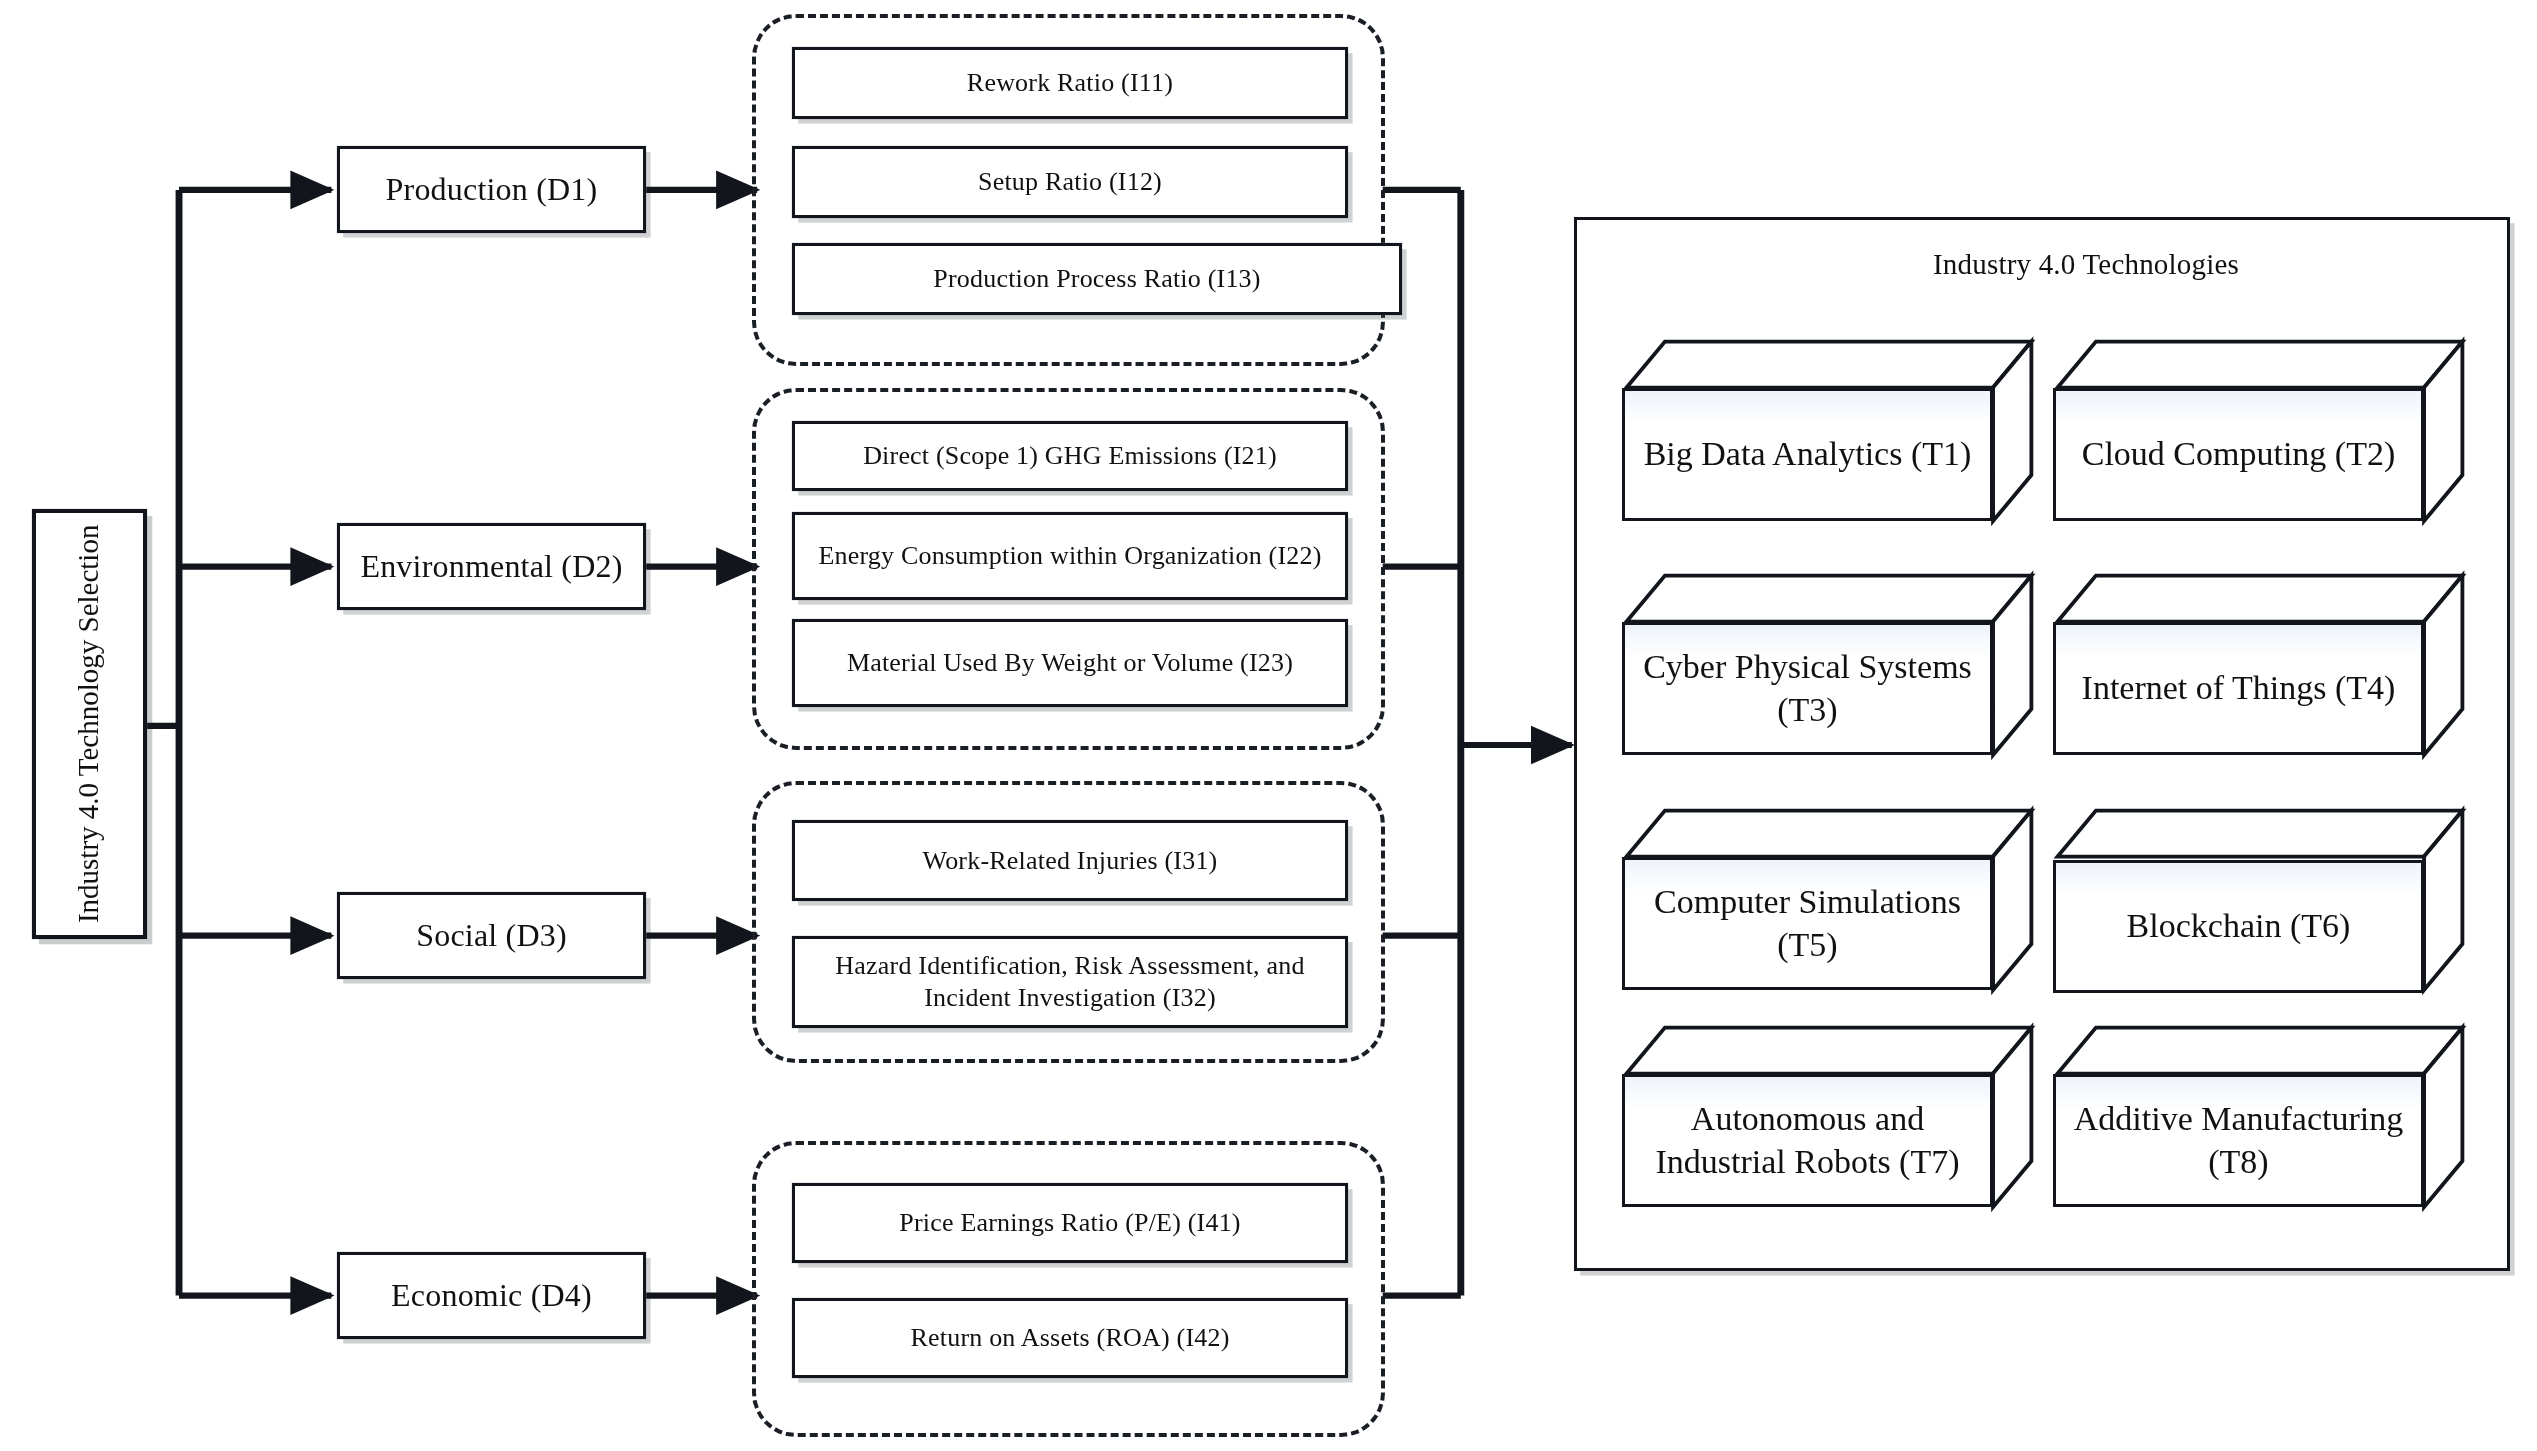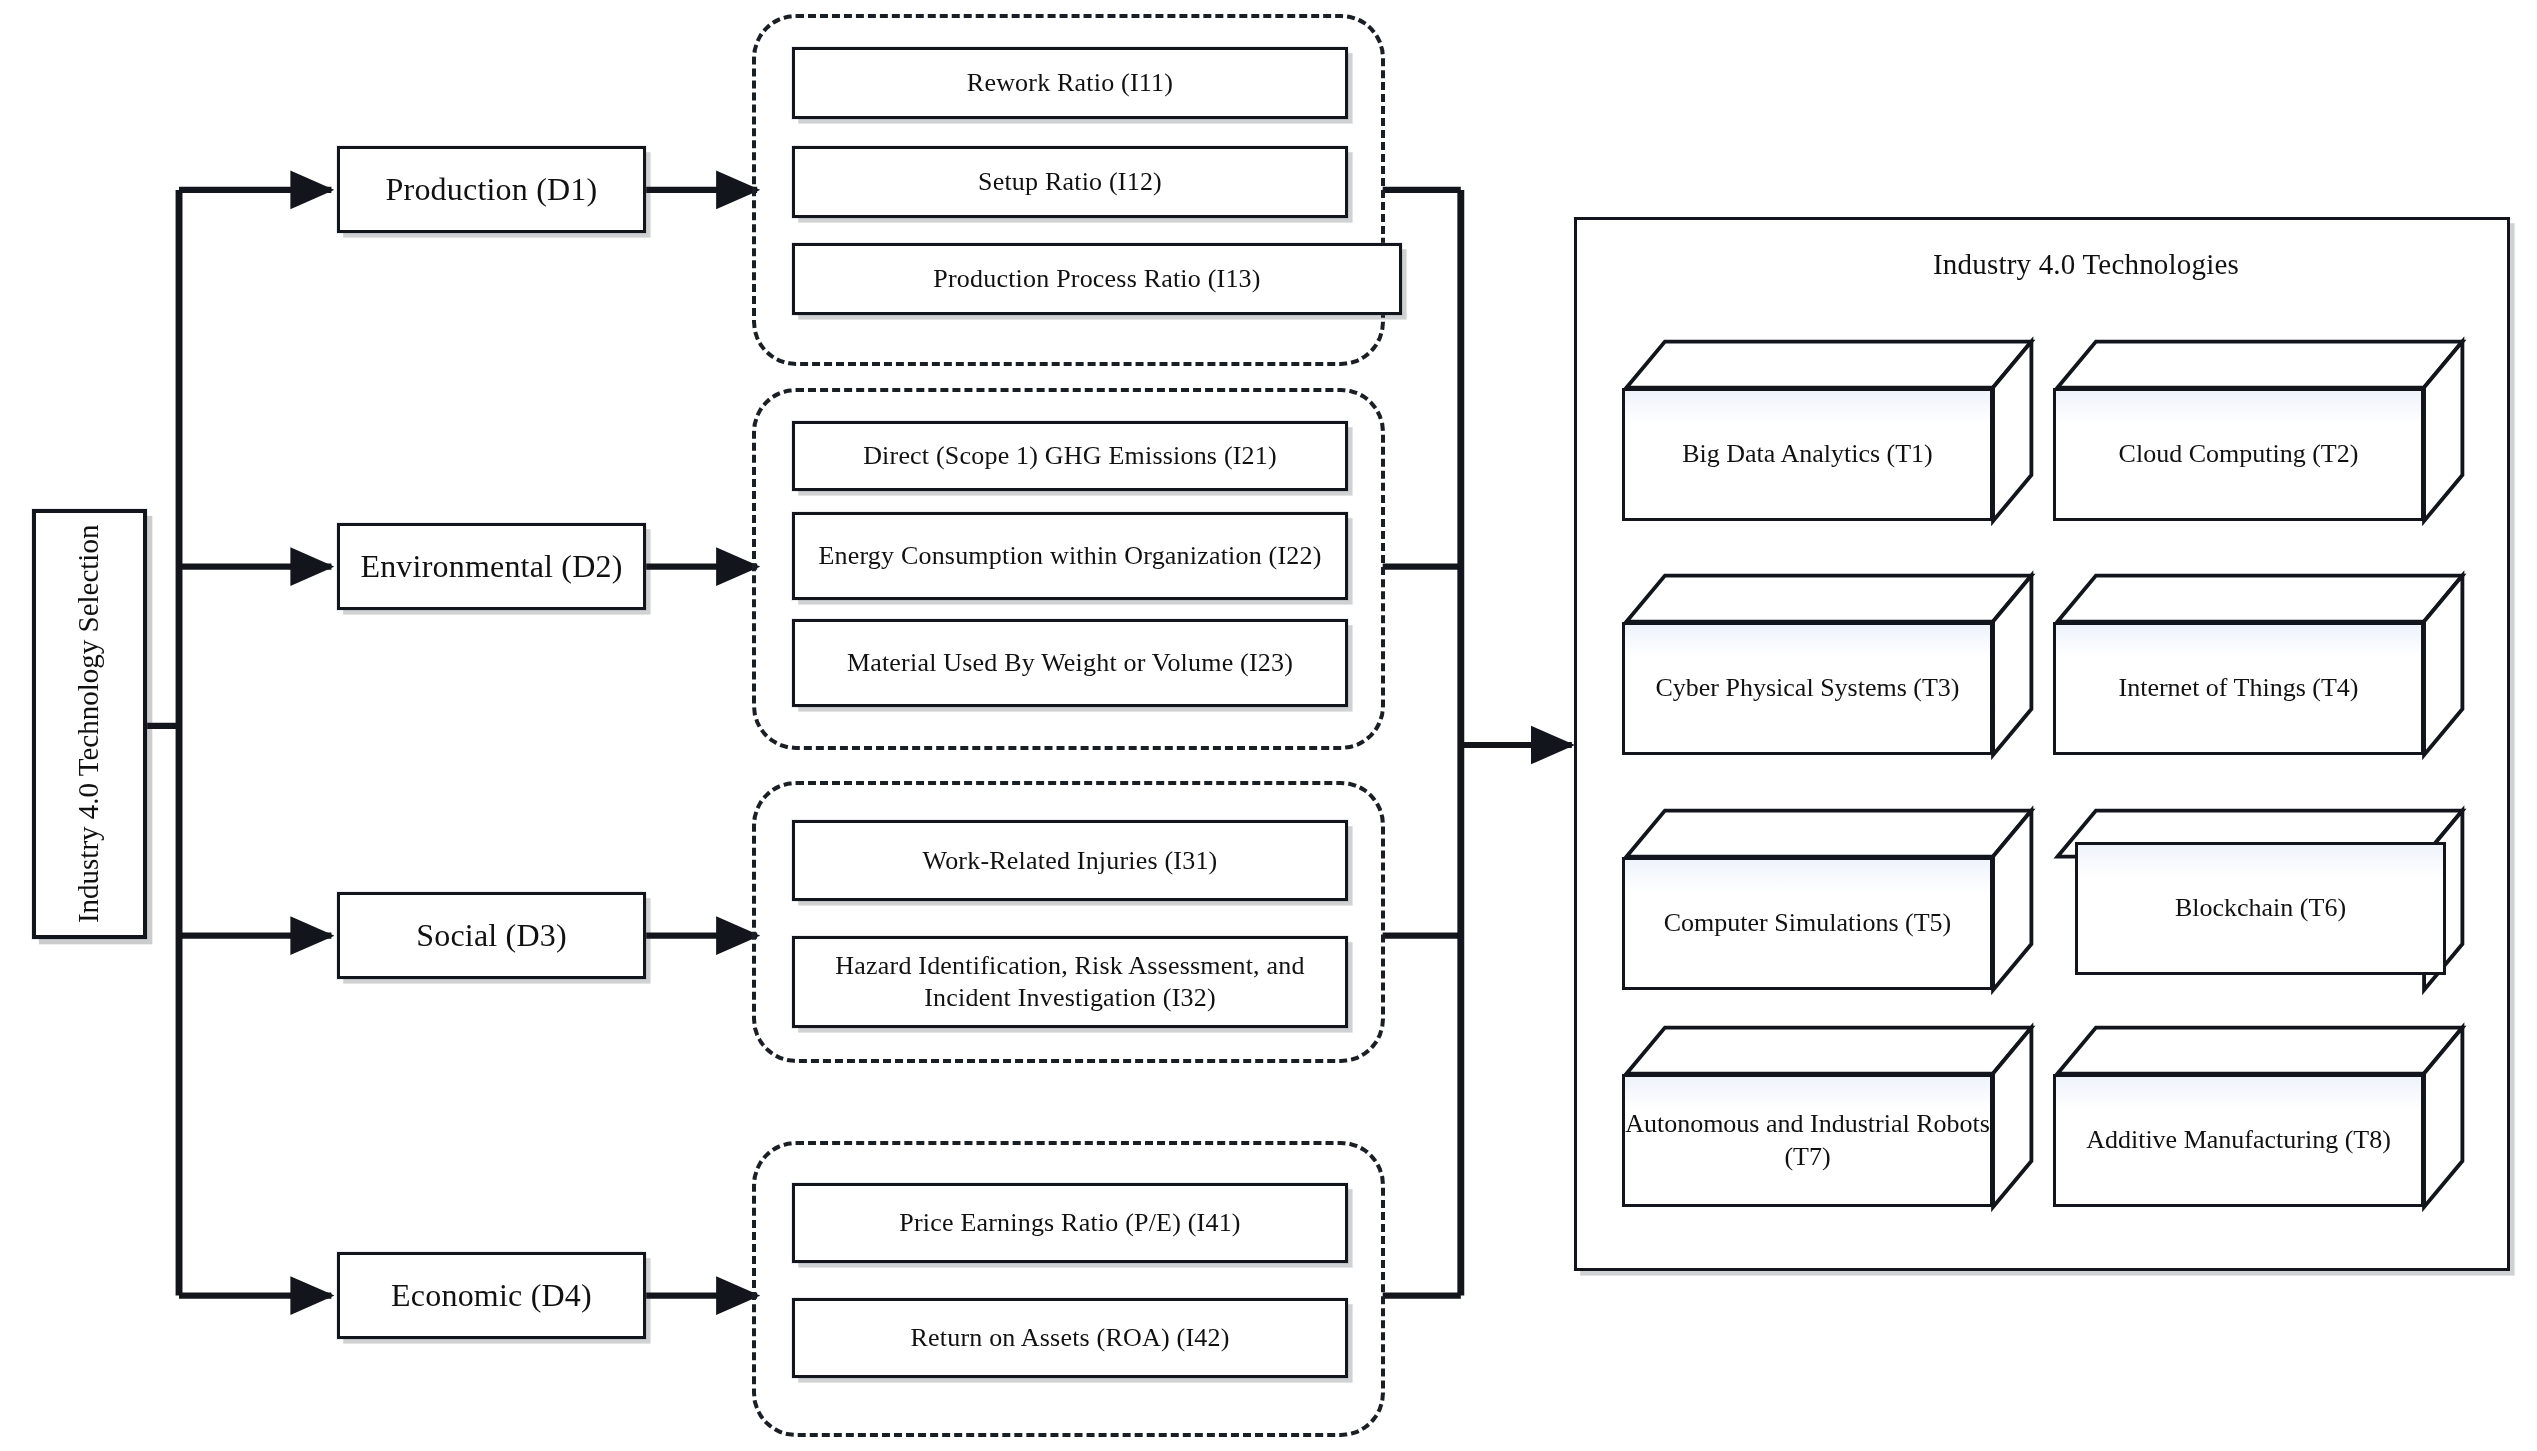--- a/index.html
+++ b/index.html
@@ -89,21 +89,21 @@
   .cube .face{
     position:absolute;
     left:0;
     box-sizing:border-box;
     background:linear-gradient(180deg,#eef3fb 0%,#ffffff 26%,#ffffff 100%);
     border:3.8px solid #12161c;
     display:flex;
     align-items:center;
     justify-content:center;
     text-align:center;
-    font-size:26px;
+    font-size:34px;
     line-height:1.26;
     z-index:2;
   }
   .cube svg{
     position:absolute;
     left:0;top:0;
     overflow:visible;
     z-index:1;
   }
 
@@ -268,21 +268,21 @@
     <div class="face" style="top:51px; width:371px; height:133px;">
       <span>Computer Simulations (T5)</span>
     </div>
   </div>
 
   <div class="cube" style="left:2053px; top:806px; width:414px; height:184px;">
     <svg width="414" height="184" viewBox="0 0 540 240">
       <polygon points="6,66 56,6 534,6 484,66" fill="#ffffff" stroke="#12161c" stroke-width="5"></polygon>
       <polygon points="484,66 534,6 534,180 484,240" fill="#ffffff" stroke="#12161c" stroke-width="5"></polygon>
     </svg>
-    <div class="face" style="top:36px; width:371px; height:133px;margin-left:22px;">
+    <div class="face" style="top:54px; width:371px; height:133px;">
       <span>Blockchain (T6)</span>
     </div>
   </div>
 
   <div class="cube" style="left:1622px; top:1023px; width:414px; height:184px;">
     <svg width="414" height="184" viewBox="0 0 540 240">
       <polygon points="6,66 56,6 534,6 484,66" fill="#ffffff" stroke="#12161c" stroke-width="5"></polygon>
       <polygon points="484,66 534,6 534,180 484,240" fill="#ffffff" stroke="#12161c" stroke-width="5"></polygon>
     </svg>
     <div class="face" style="top:51px; width:371px; height:133px;">

